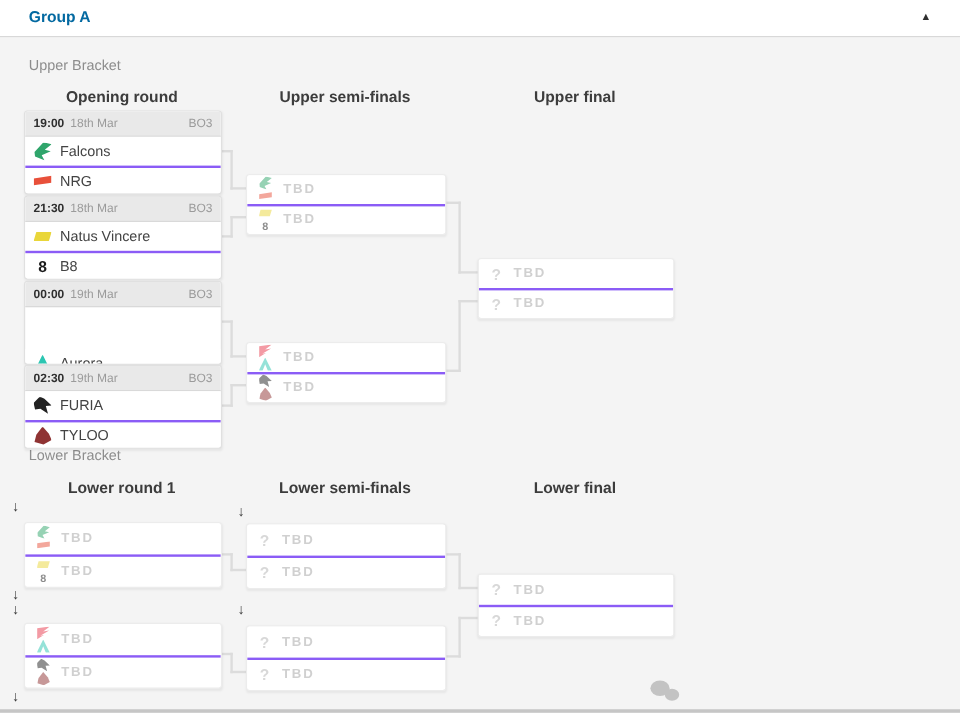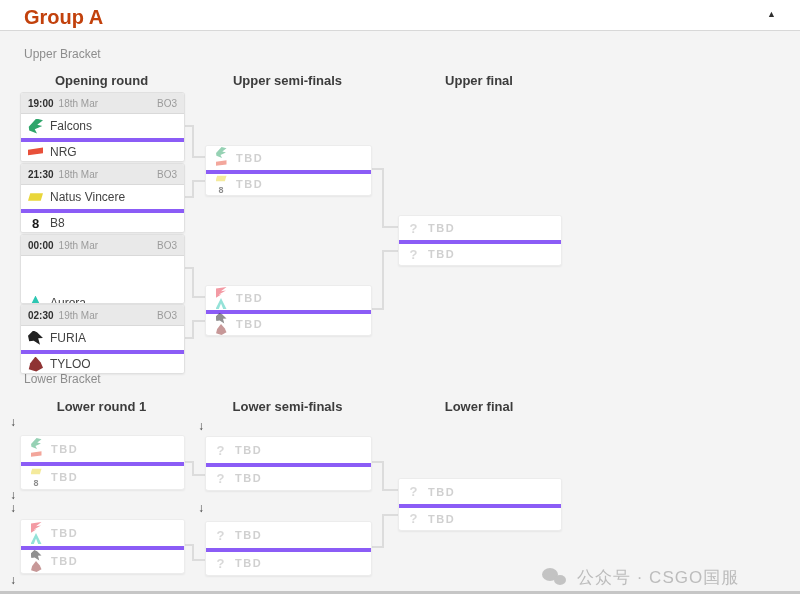--- a/index.html
+++ b/index.html
@@ -1,38 +1,38 @@
 <!DOCTYPE html>
 <html><head>
 <meta charset="utf-8">
 <style>
   html,body{margin:0;padding:0;background:#fff;}
   #app{position:relative;width:800px;height:600px;background:#fff;overflow:hidden;
        font-family:"Liberation Sans",sans-serif;}
   
   .topbar{position:absolute;left:0;top:0;width:800px;height:31px;background:#fff;
           border-bottom:1px solid #d8d8d8;box-sizing:border-box;}
-  .grouptitle{position:absolute;left:24px;top:6px;font-size:20px;font-weight:700;color:#c2410c;}
+  .grouptitle{position:absolute;left:24px;top:6px;font-size:13px;font-weight:700;color:#0369a1;}
   .caret{position:absolute;right:24px;top:9px;font-size:9px;color:#2f2f2f;cursor:pointer;}
   
   .panel{position:absolute;left:0;top:31px;width:800px;height:560px;background:#f4f4f4;}
   .bottombar{position:absolute;left:0;top:591px;width:800px;height:3px;background:#c6c6c6;}
   .seclabel{position:absolute;font-size:12px;font-weight:400;color:#8d8d8d;}
   .colhead{position:absolute;text-align:center;font-size:13px;font-weight:700;color:#3c3c3c;}
   
   .mbox,.tbox{position:absolute;background:#fff;border:1px solid #e0e0e0;border-radius:3px;
               box-shadow:0 1px 2px rgba(0,0,0,.06);box-sizing:content-box;overflow:hidden;z-index:2;}
   .tbox{border-color:#ececec;}
   .mhead{display:flex;align-items:center;gap:5px;height:20px;background:#e9e9e9;
          padding:0 7px;font-size:10px;border-bottom:1px solid #d9d9d9;}
   .mh-time{font-weight:700;color:#2f2f2f;}
   .mh-date{color:#9b9b9b;}
   .mh-bo{margin-left:auto;color:#9b9b9b;}
   .slot{display:flex;align-items:center;gap:7px;padding:0 7px;background:#fff;box-sizing:border-box;}
-  .slot + .slot{border-top:4px solid #8b5cf6;align-items:center;}
+  .slot + .slot{border-top:2px solid #8b5cf6;align-items:center;}
   .tname{font-size:12px;color:#434343;font-weight:500;}
   .tbdlabel{font-size:11px;font-weight:700;color:#d0d0d0;letter-spacing:1.5px;}
   
   .ticon{width:15px;height:15px;flex:none;display:flex;align-items:center;justify-content:center;
          font-size:13px;font-weight:800;}
   .ticon.small{width:11px;height:11px;font-size:9px;}
   .t-falcons{clip-path:polygon(5% 55%,55% 0,100% 12%,62% 42%,95% 50%,45% 72%,60% 100%,8% 80%);}
   .t-nrg{clip-path:polygon(0 35%,100% 20%,100% 58%,0 72%);}
   .t-navi{clip-path:polygon(0 75%,15% 25%,100% 25%,85% 75%);}
   .t-faze{clip-path:polygon(0 15%,100% 0,50% 38%,95% 32%,28% 70%,55% 66%,0 100%);}
@@ -69,21 +69,20 @@
   <div class="colhead" style="left:205px;top:73px;width:165px;">Upper semi-finals</div>
   <div class="colhead" style="left:398px;top:73px;width:162px;">Upper final</div>
 
   <div class="seclabel" style="left:24px;top:372px;">Lower Bracket</div>
   <div class="colhead" style="left:20px;top:399px;width:163px;">Lower round 1</div>
   <div class="colhead" style="left:205px;top:399px;width:165px;">Lower semi-finals</div>
   <div class="colhead" style="left:398px;top:399px;width:162px;">Lower final</div>
 
   <div class="wm">
     <span class="wechat"></span>
-    <span class="wm-text">公众号 · CSGO国服</span>
   </div>
 
   <div class="bottombar"></div>
 <div class="mbox" style="position: absolute; left: 20px; top: 92px; width: 163px; height: 68px;">
       <div class="mhead">
         <span class="mh-time">19:00</span>
         <span class="mh-date">18th Mar</span>
         <span class="mh-bo">BO3</span>
       </div>
       <div class="slot team" style="height: 24px;">

